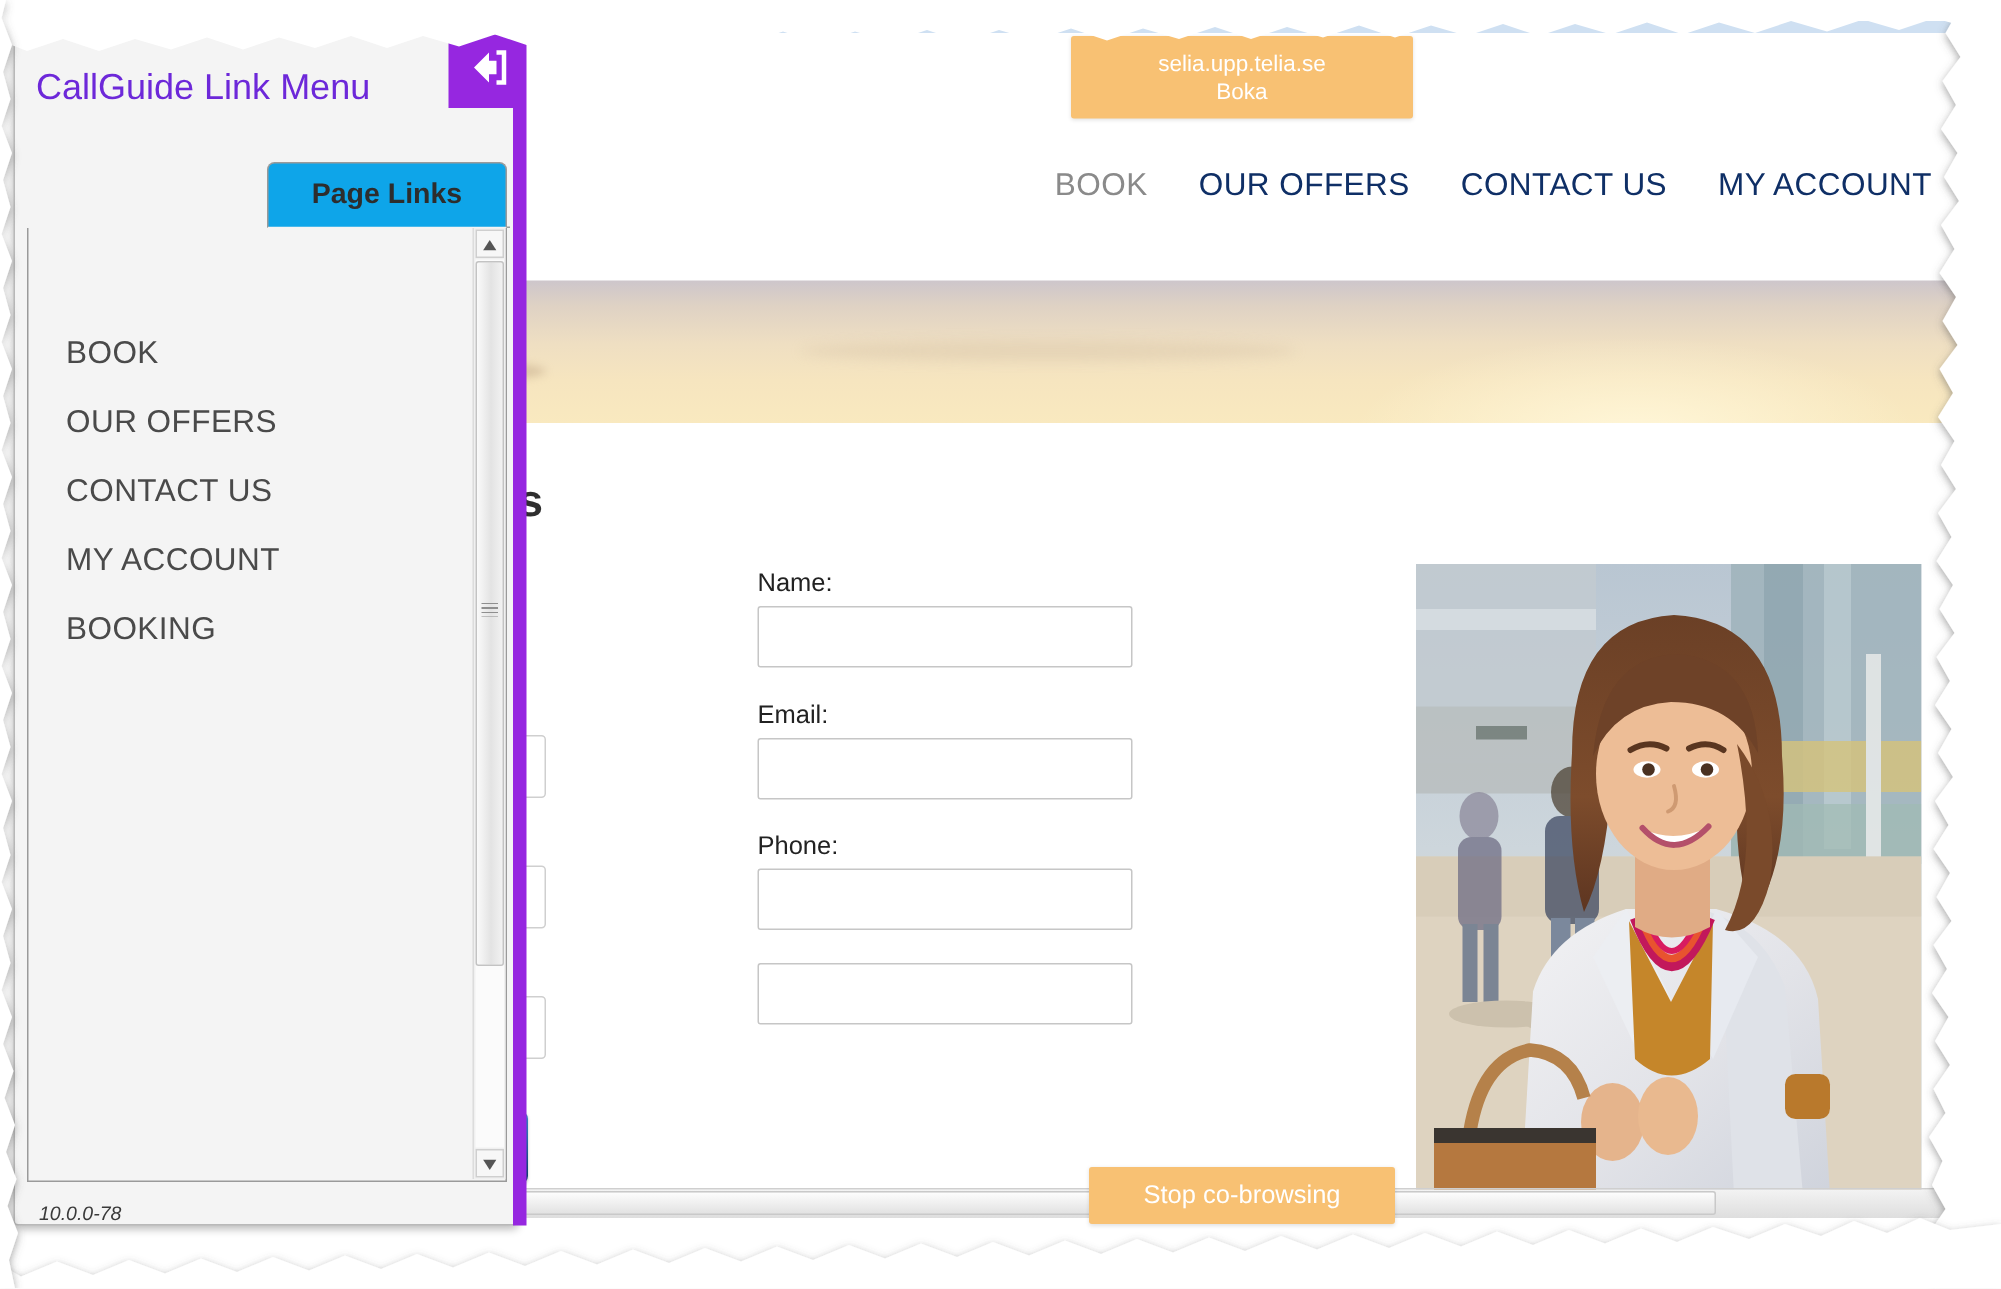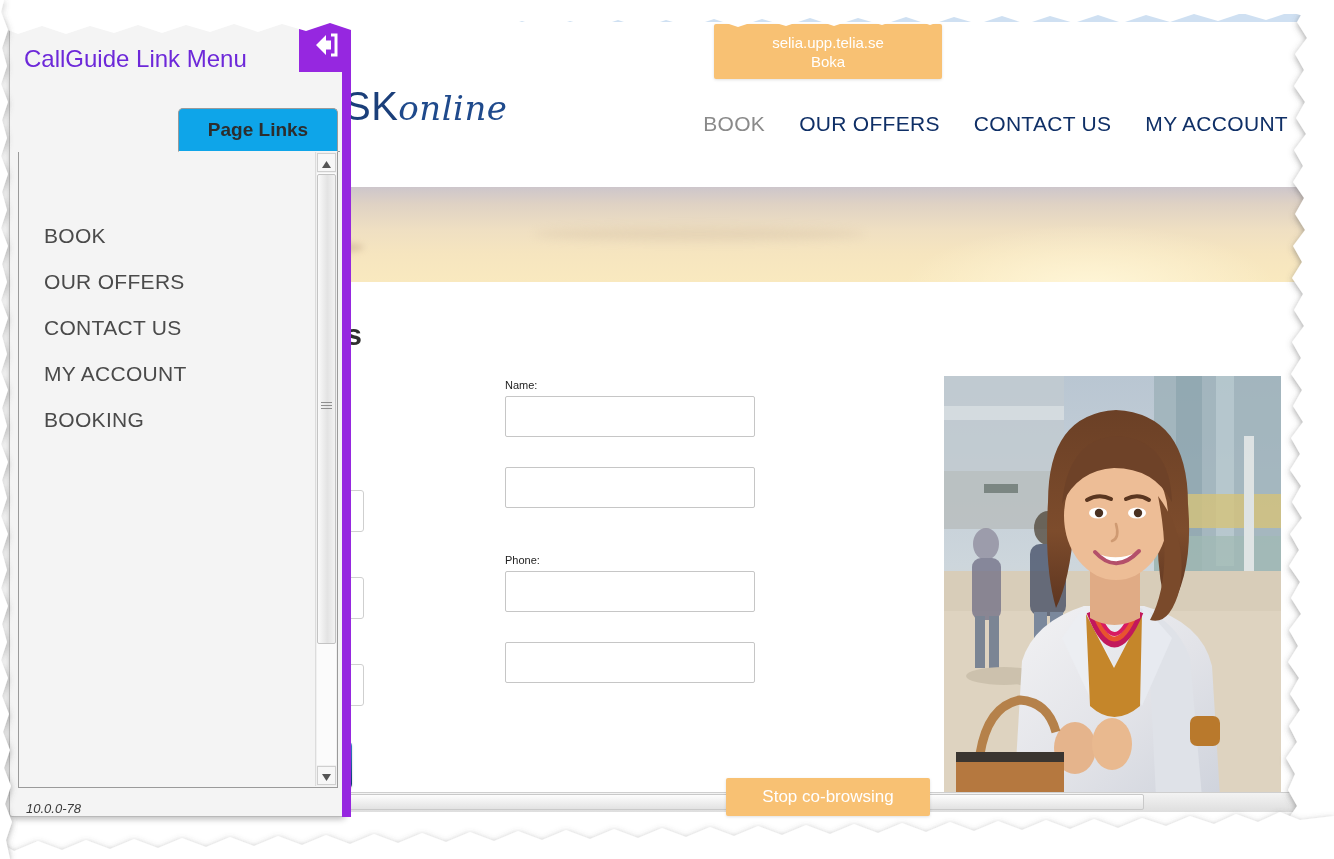--- a/index.html
+++ b/index.html
@@ -105,21 +105,21 @@
 
   .submit-btn{
     position:absolute;left:208px;top:718px;width:130px;height:50px;border:0;
     border-radius:6px;
     background:linear-gradient(to bottom,#3a82c4 0%, #2a6bad 35%, #14477f 75%, #0b3668 100%);
     box-shadow:0 1px 2px rgba(0,0,0,.25);
   }
 
   
   .field{position:absolute;left:491px;}
-  .field .lbl{font-size:11px;color:#222;display:block;margin-bottom:5px;}
+  .field .lbl{font-size:17px;color:#222;display:block;margin-bottom:5px;}
   .field .inp{
     width:250px;height:41px;background:#fff;border:1px solid #c6c6c6;border-radius:2px;
     box-sizing:border-box;display:block;
   }
   .f1{top:357px;} .f2{top:445px;} .f3{top:532px;} .f4{top:620px;}
 
   .photo{
     position:absolute;left:930px;top:354px;width:337px;height:421px;
     overflow:hidden;background:#cfd6dc;
   }
@@ -240,21 +240,20 @@
     <div class="ghosttext" style="left:548px;">...e...</div>
     <div class="ghosttext" style="left:648px;">...nce</div>
     <div class="ghosttext" style="left:838px;">...selia</div>
     <div class="tabrow"></div>
   </div>
   <div class="teeth-top"></div>
 
   <div class="site">
 
     <div class="site-header">
-      <div class="site-logo"><span>SK</span><span class="script">online</span></div>
 
       <nav class="site-nav">
         <a href="#" class="muted">BOOK</a>
         <a href="#">OUR OFFERS</a>
         <a href="#">CONTACT US</a>
         <a href="#">MY ACCOUNT</a>
       </nav>
     </div>
 
     <div class="hero">
@@ -308,20 +307,21 @@
         </svg>
     </div>
 
     <button class="submit-btn"></button>
 
     <div class="field f1">
       <label class="lbl">Name:</label>
       <input class="inp" type="text" placeholder="" style="">
     </div>
     <div class="field f2">
+      <label class="lbl">Email:</label>
       <input class="inp" type="text" placeholder="" style="">
     </div>
     <div class="field f3">
       <label class="lbl">Phone:</label>
       <input class="inp" type="text" placeholder="" style="">
     </div>
     <div class="field f4">
       <input class="inp" type="text" placeholder="" style="">
     </div>
 

